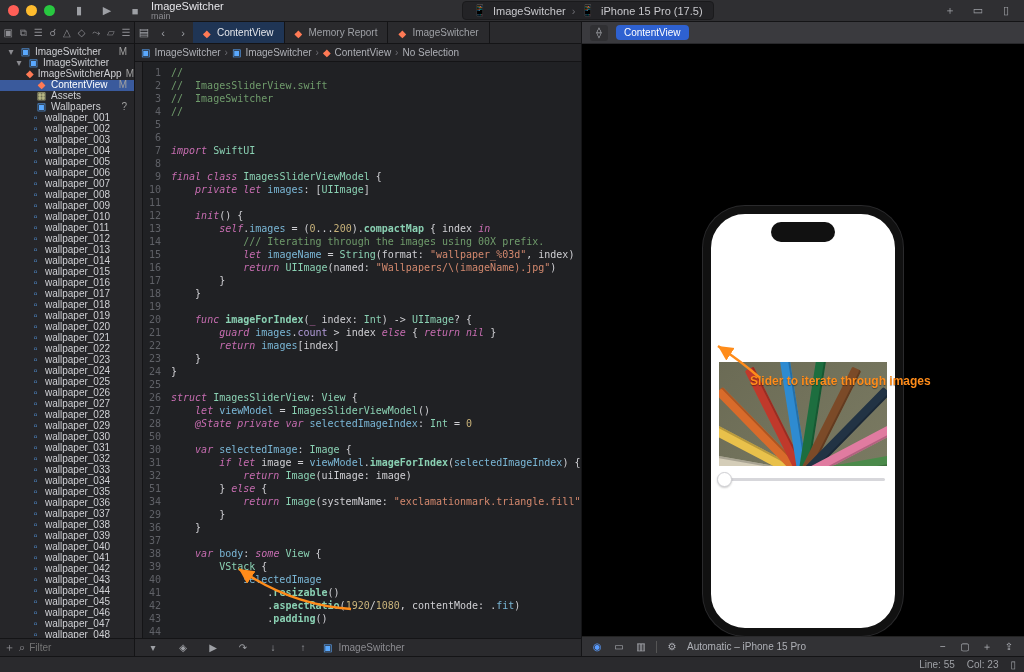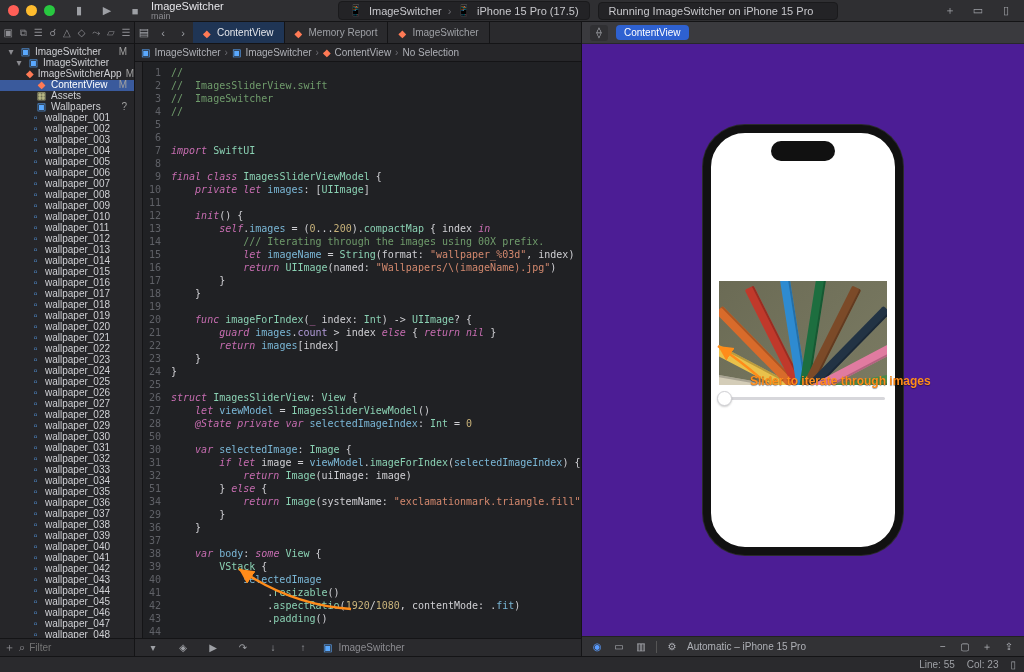--- a/index.html
+++ b/index.html
@@ -179,21 +179,21 @@
   .code {
     flex:1;
     padding: 4px 6px 0 6px;
     white-space: pre;
     overflow:hidden;
   }
   .code .ln { height:13px; display:block; }
   .cmt { color:#6f9b6b; }
   .kw { color:#c76db1;font-style:italic; }
   .ty { color:#8ad1b3; }
-  .fn { color:#8ad1b3; }
+  .fn { color:#8ad1b3;font-weight:bold; }
   .id { color:#7ab7d6; }
   .str { color:#d4896e; }
   .num { color:#c9b37a; }
   .plain { color:#d5d5da; }
   .prop { color:#b39ddb; }
 
   .debug-bar {
     height: 18px;
     background:#2a2a2d;
     border-top:1px solid #141416;
@@ -220,22 +220,22 @@
   .pin {
     width:18px;height:16px;border-radius:3px;background:#303033;
     display:inline-flex;align-items:center;justify-content:center;color:#aeb0b6;
   }
   .pill {
     background:#2e61d1; color:#fff; font-size:10px;
     padding:2px 8px; border-radius:4px;
   }
   .canvas {
     flex:1;
-    background:#4c1d95;
-    display:flex; align-items:center; justify-content:center;
+    background:#000000;
+    display:flex; align-items:flex-end; justify-content:center;
     position:relative;
   }
   .phone {
     width: 200px; height: 430px;
     background:#fff;
     border-radius: 42px;
     border: 8px solid #111;
     position:relative;
     box-shadow: 0 0 0 1px #2a2a2c;
     overflow:hidden;
@@ -312,23 +312,20 @@
     <span class="nm">ImageSwitcher</span>
     <span class="br">main</span>
   </div>
   <div class="tb-center">
     <div class="tb-pathpill">
       <span>📱</span>
       <span>ImageSwitcher</span>
       <span style="color:#6c6c72">›</span>
       <span>📱</span>
       <span>iPhone 15 Pro (17.5)</span>
-    </div>
-    <div class="tb-pathpill" style="min-width:240px">
-      <span>Running ImageSwitcher on iPhone 15 Pro</span>
     </div>
   </div>
   <div class="tb-right">
     <span class="tb-btn">＋</span>
     <span class="tb-btn">▭</span>
     <span class="tb-btn">▯</span>
   </div>
 </div>
 
 <div class="main">

